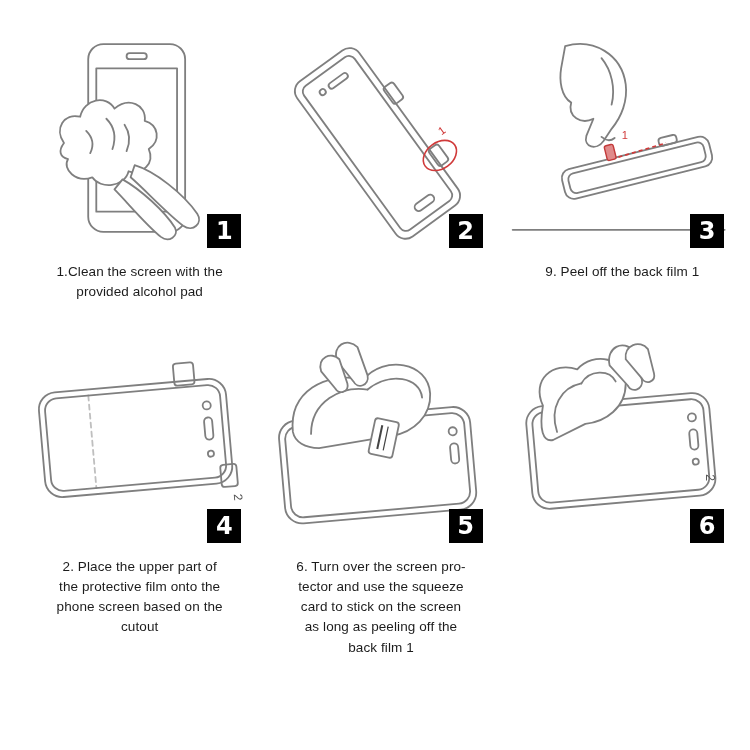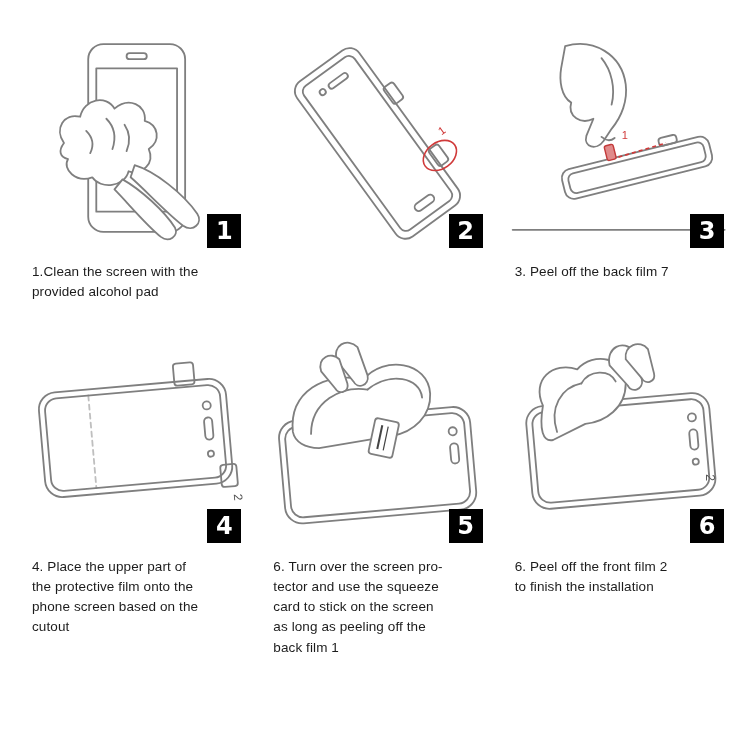--- a/index.html
+++ b/index.html
@@ -9,21 +9,21 @@
   .step{display:flex;flex-direction:column;min-width:0;}
   .art{position:relative;height:212px;}
   .art svg{width:100%;height:100%;display:block;}
   .badge{
     position:absolute;right:6px;bottom:2px;width:34px;height:34px;
     background:#000;color:#fff;display:flex;align-items:center;justify-content:center;
     font-size:24px;font-weight:bold;font-family:"DejaVu Sans","Liberation Sans",sans-serif;
   }
   .caption{
     margin:12px 0 0 8px;font-size:13.5px;line-height:1.5;color:#1c1c1c;
-    white-space:pre-line;letter-spacing:.1px;
+    white-space:pre-line;letter-spacing:.1px;text-align:center;
   }
   .stroke{fill:none;stroke:#7f7f7f;stroke-width:1.8;stroke-linecap:round;stroke-linejoin:round;}
   .fillw{fill:#ffffff;stroke:#7f7f7f;stroke-width:1.8;stroke-linecap:round;stroke-linejoin:round;}
   .red{fill:none;stroke:#d03a3a;stroke-width:1.6;}
   text.redlbl{fill:#d03a3a;font-size:11px;font-family:"Liberation Sans",sans-serif;}
   text.graylbl{fill:#555;font-size:12px;font-family:"Liberation Sans",sans-serif;}
 </style>
 </head>
 <body>
 
@@ -89,21 +89,21 @@
           <rect x="92" y="106" width="9" height="15" rx="2" fill="#e08a8a" stroke="#c33939" stroke-width="1.4" transform="rotate(-14 96 113)"></rect>
           <text class="redlbl" x="108" y="100">1</text>
           <g class="fillw">
             <path d="M52,8 C80,0 108,16 112,46 C114,62 108,78 98,90 L90,102 C83,112 70,108 73,97 L80,80 C68,86 54,78 58,64 C48,58 46,42 48,30 Z"></path>
             <path d="M88,20 C98,32 102,50 98,66" fill="none"></path>
             <path d="M88,98 q7,6 13,1" fill="none"></path>
           </g>
         </svg>
         <div class="badge">3</div>
       </div>
-      <p class="caption">3. Peel off the back film 7</p>
+      <p class="caption">9. Peel off the back film 1</p>
     </section>
 
     <section class="step">
       <div class="art">
         <svg viewBox="0 0 210 210">
           <g transform="rotate(-5 105 105)">
             <g class="stroke">
               <rect x="12" y="52" width="186" height="104" rx="17"></rect>
               <rect x="18" y="58" width="174" height="92" rx="12"></rect>
               <circle cx="178" cy="78" r="4"></circle>
@@ -111,21 +111,21 @@
               <circle cx="178" cy="126" r="3"></circle>
             </g>
             <rect class="stroke" x="148" y="34" width="20" height="22" rx="3"></rect>
             <rect class="stroke" x="186" y="138" width="16" height="22" rx="3"></rect>
             <text class="graylbl" transform="rotate(90 197 168)" x="197" y="168">2</text>
             <path class="stroke" d="M62,58 L62,150" stroke-dasharray="5 4" opacity="0.5"></path>
           </g>
         </svg>
         <div class="badge">4</div>
       </div>
-      <p class="caption">4. Place the upper part of
+      <p class="caption">2. Place the upper part of
 the protective film onto the
 phone screen based on the
 cutout</p>
     </section>
 
     <section class="step">
       <div class="art">
         <svg viewBox="0 0 210 210">
           <g transform="rotate(-5 105 120)" class="stroke">
             <rect x="10" y="80" width="190" height="102" rx="17"></rect>
@@ -173,18 +173,16 @@
             <path d="M68,50 C76,36 96,36 102,48"></path>
           </g>
           <g class="fillw">
             <path d="M96,32 C92,14 110,6 120,18 L128,46 C130,56 118,60 114,52 Z"></path>
             <path d="M112,26 C110,12 126,6 134,16 L140,40 C142,48 132,52 128,45 Z"></path>
           </g>
           <text class="graylbl" transform="rotate(90 192 140)" x="192" y="140">2</text>
         </svg>
         <div class="badge">6</div>
       </div>
-      <p class="caption">6. Peel off the front film 2
-to finish the installation</p>
     </section>
 
   </div>
 </div>
 
 </body></html>

